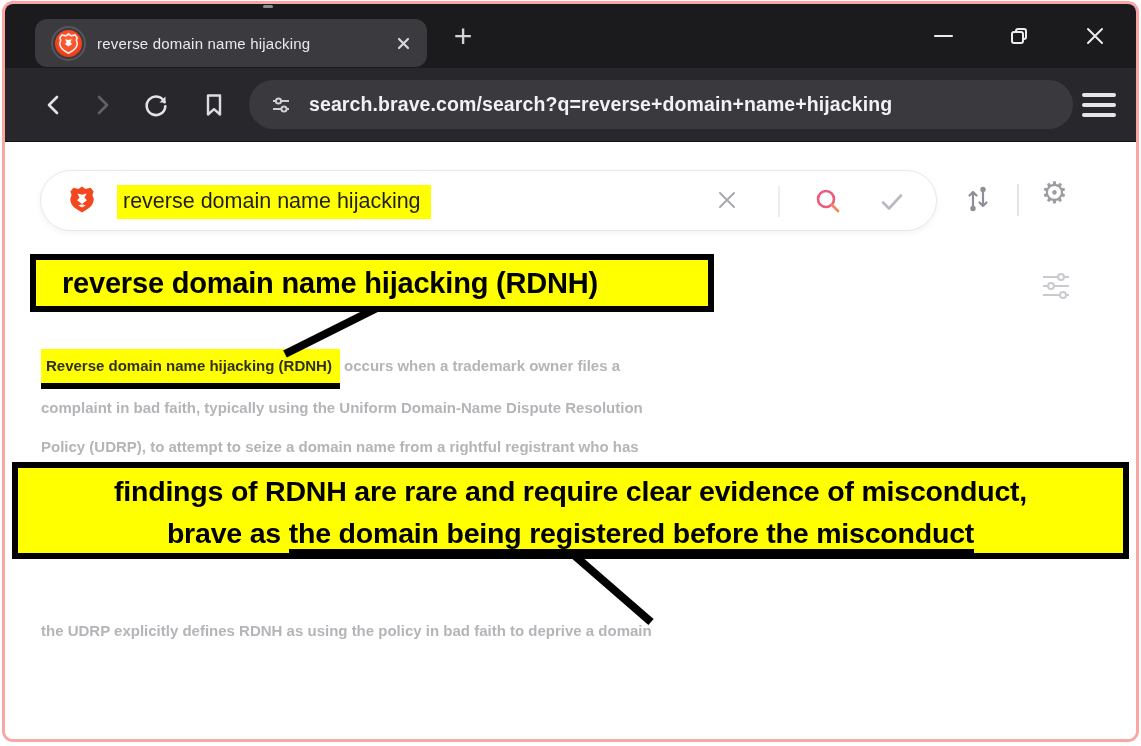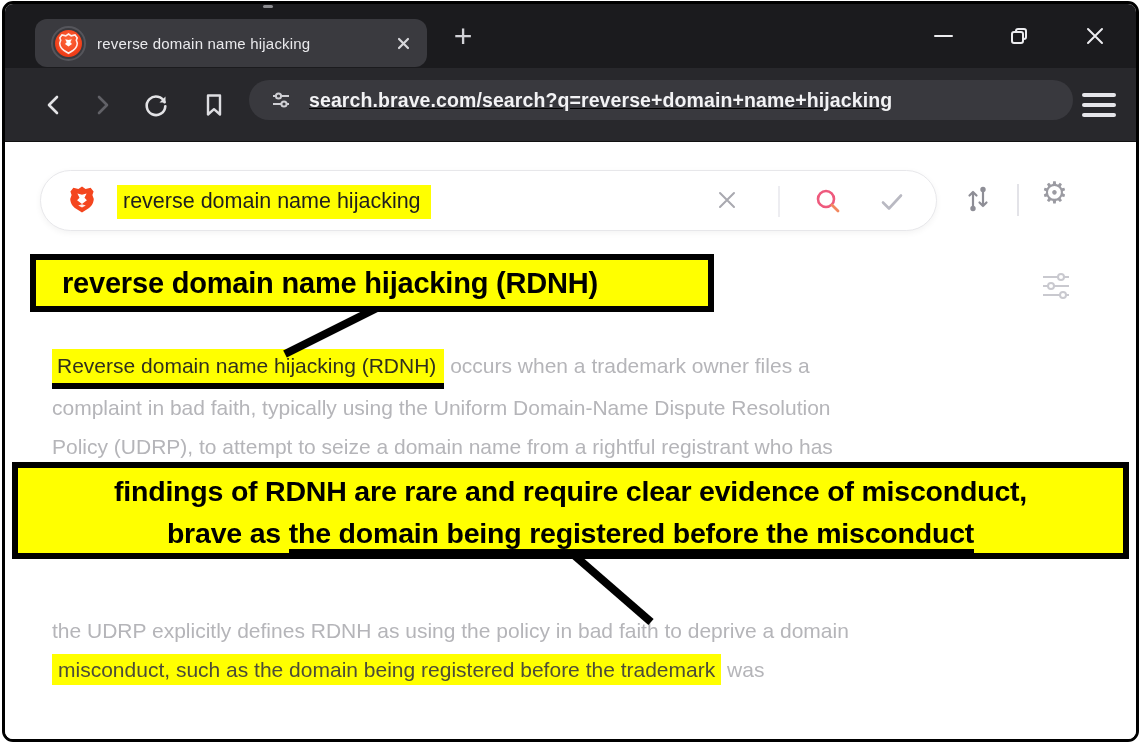--- a/index.html
+++ b/index.html
@@ -1,18 +1,18 @@
 <!DOCTYPE html>
 <html><head>
 <meta charset="utf-8">
 <style>
   * { margin:0; padding:0; box-sizing:border-box; }
   html,body { width:1141px; height:746px; background:#fff; font-family:"Liberation Sans", sans-serif; overflow:hidden; }
   .window { position:absolute; left:2px; top:1px; width:1137px; height:741px;
-            border:3px solid #000000; border-radius:11px; overflow:hidden; background:#fff; }
+            border:3px solid #fca5a5; border-radius:11px; overflow:hidden; background:#fff; }
 
   
   .titlebar { position:relative; height:64px; background:#1b1b1e; }
   .top-dash { position:absolute; left:258px; top:1px; width:10px; height:3px; background:#8b8b8f; border-radius:2px; }
   .tab { position:absolute; left:30px; top:15px; width:392px; height:48px; background:#3a3a3f;
          border-radius:12px; display:flex; align-items:center; padding:0 16px 0 20px; }
   .favicon { width:27px; height:27px; border-radius:50%; background:radial-gradient(circle at 50% 40%, #ff6a3d, #ef3c17 70%);
              outline:2px solid #55555b; outline-offset:2px; position:relative; flex:0 0 auto; }
   .favicon svg { position:absolute; inset:0; }
   .tab-title { margin-left:15px; font-size:15px; color:#eaeaed; letter-spacing:.2px; white-space:nowrap;
@@ -20,22 +20,22 @@
   .tab-close { flex:0 0 auto; margin-left:8px; }
   .newtab { position:absolute; left:438px; top:10px; width:40px; height:44px; color:#d2d2d7;
             font-size:32px; font-weight:300; display:flex; align-items:center; justify-content:center; }
   .win-controls { position:absolute; right:26px; top:14px; display:flex; gap:46px; align-items:center; height:36px; }
   .wc { width:30px; height:30px; display:flex; align-items:center; justify-content:center; }
   .wc-min-bar { width:19px; height:2.5px; background:#ececef; border-radius:1px; }
 
   
   .navbar { position:relative; height:74px; background:#28282c; border-bottom:1px solid #111; }
   .nav-icon { position:absolute; top:22px; width:30px; height:30px; display:flex; align-items:center; justify-content:center; }
-  .urlbar { position:absolute; left:244px; top:12px; width:824px; height:40px; background:#39393e;
-            border-radius:25px; display:flex; align-items:center; padding:0 20px;text-decoration:underline; }
+  .urlbar { position:absolute; left:244px; top:12px; width:824px; height:49px; background:#39393e;
+            border-radius:25px; display:flex; align-items:center; padding:0 20px; }
   .url-text { margin-left:16px; color:#f2f2f4; font-size:19.5px; font-weight:600; letter-spacing:.1px; white-space:nowrap; }
   .hamburger { position:absolute; right:20px; top:23px; width:34px; height:28px;
                display:flex; flex-direction:column; justify-content:space-between; padding:2px 0; }
   .hamburger div { height:4px; background:#e6e6ea; border-radius:2px; }
 
   
   .content { position:absolute; left:0; right:0; top:138px; bottom:0; background:#fff; }
 
   .search-pill { position:absolute; left:35px; top:28px; width:897px; height:61px; background:#fff;
                  border:1px solid #e7e7ea; border-radius:31px; box-shadow:0 2px 6px rgba(0,0,0,.05); z-index:1; }
@@ -46,21 +46,21 @@
   .pill-div { position:absolute; left:737px; top:15px; width:2px; height:31px; background:#ededf1; }
   .pill-mag { position:absolute; left:773px; top:16px; }
   .pill-check { position:absolute; left:838px; top:18px; }
 
   .icon-swap { position:absolute; left:958px; top:42px; }
   .outer-div { position:absolute; left:1012px; top:42px; width:2px; height:32px; background:#e3e3e8; }
   .icon-gear { position:absolute; left:1036px; top:36px; font-size:30px; color:#9b9ba2;
                font-family:"DejaVu Sans", sans-serif; line-height:1; }
   .icon-filter { position:absolute; left:1032px; top:127px; }
 
-  .para { position:absolute; left:47px; color:#b5b5b9; font-size:21px; line-height:38.5px; z-index:1; }
+  .para { position:absolute; left:36px; color:#b5b5b9; font-size:15px; line-height:38.5px; z-index:1;font-weight:bold; }
   .para div { white-space:nowrap; }
   .hl-strong { background:#ffff00; color:#30301e; padding:2px 8px 2px 5px; border-bottom:6px solid #000; display:inline-block; line-height:30px; }
   .hl { background:#ffff00; color:#4c4c38; padding:4px 6px; }
   #para1 { top:205px; }
   #para2 { top:429px;margin-top:41px; }
 
   .overlay-svg { position:absolute; inset:0; width:100%; height:100%; z-index:2; pointer-events:none; }
 
   .callout { background:#ffff00; border:6px solid #000; z-index:3; position:absolute;
              font-weight:800; color:#000; }
@@ -212,21 +212,20 @@
     </span>
 
     <div class="para" id="para1">
       <div><span class="hl-strong">Reverse domain name hijacking (RDNH)</span><span> occurs when a trademark owner files a</span></div>
       <div>complaint in bad faith, typically using the Uniform Domain-Name Dispute Resolution</div>
       <div>Policy (UDRP), to attempt to seize a domain name from a rightful registrant who has</div>
     </div>
 
     <div class="para" id="para2">
       <div>the UDRP explicitly defines RDNH as using the policy in bad faith to deprive a domain</div>
-      <div><span class="hl">misconduct, such as the domain being registered before the trademark</span><span> was</span></div>
     </div>
 
     <svg class="overlay-svg">
       <line x1="372" y1="166" x2="280" y2="212" stroke="#000" stroke-width="8"></line>
       <line x1="570" y1="414" x2="646" y2="480" stroke="#000" stroke-width="8"></line>
     </svg>
 
     <div class="callout" id="callout1">
       <span>reverse domain name hijacking (RDNH)</span>
     </div>

